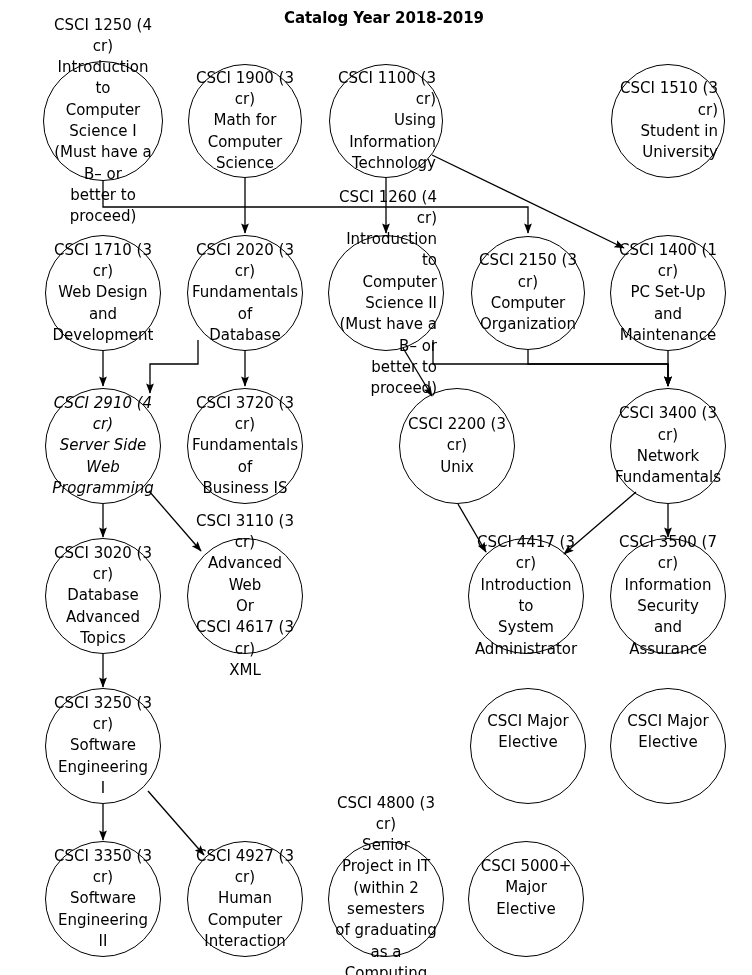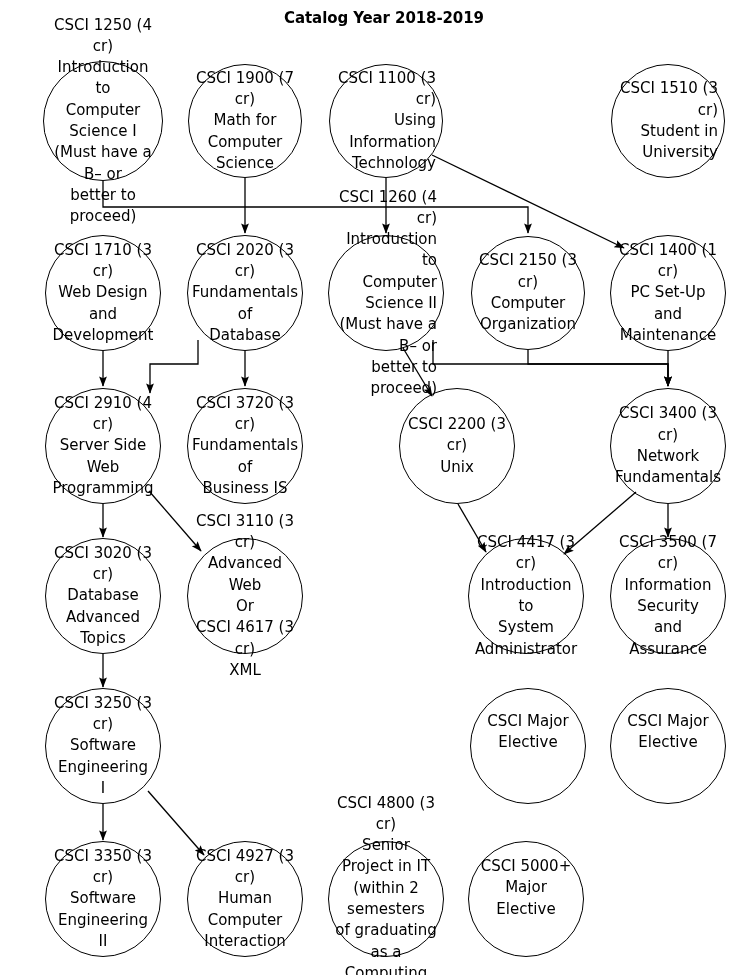--- a/index.html
+++ b/index.html
@@ -104,21 +104,21 @@
 
   <div id="nodes-layer">
       <div class="node" style="left: 35px; top: 61px; width: 120px; height: 120px;">
         <span class="node-label">CSCI 1250 (4 cr)
 Introduction to
 Computer Science I
 (Must have a B– or
 better to proceed)</span>
       </div>
       <div class="node" style="left: 180px; top: 64px; width: 114px; height: 114px;">
-        <span class="node-label">CSCI 1900 (7 cr)
+        <span class="node-label">CSCI 1900 (3 cr)
 Math for Computer
 Science</span>
       </div>
       <div class="node" style="left: 321px; top: 64px; width: 114px; height: 114px; text-align: right;">
         <span class="node-label">CSCI 1100 (3 cr)
 Using Information
 Technology</span>
       </div>
       <div class="node" style="left: 603px; top: 64px; width: 114px; height: 114px; text-align: right;">
         <span class="node-label">CSCI 1510 (3 cr)
@@ -144,21 +144,21 @@
       <div class="node" style="left: 463px; top: 236px; width: 114px; height: 114px;">
         <span class="node-label">CSCI 2150 (3 cr)
 Computer
 Organization</span>
       </div>
       <div class="node" style="left: 602px; top: 235px; width: 116px; height: 116px;">
         <span class="node-label">CSCI 1400 (1 cr)
 PC Set-Up and
 Maintenance</span>
       </div>
-      <div class="node" style="left: 37px; top: 388px; width: 116px; height: 116px;">
+      <div class="node" style="left: 37px; top: 388px; width: 116px; height: 116px; font-style: italic;">
         <span class="node-label">CSCI 2910 (4 cr)
 Server Side
 Web Programming</span>
       </div>
       <div class="node" style="left: 179px; top: 388px; width: 116px; height: 116px;">
         <span class="node-label">CSCI 3720 (3 cr)
 Fundamentals of
 Business IS</span>
       </div>
       <div class="node" style="left: 391px; top: 388px; width: 116px; height: 116px;">

